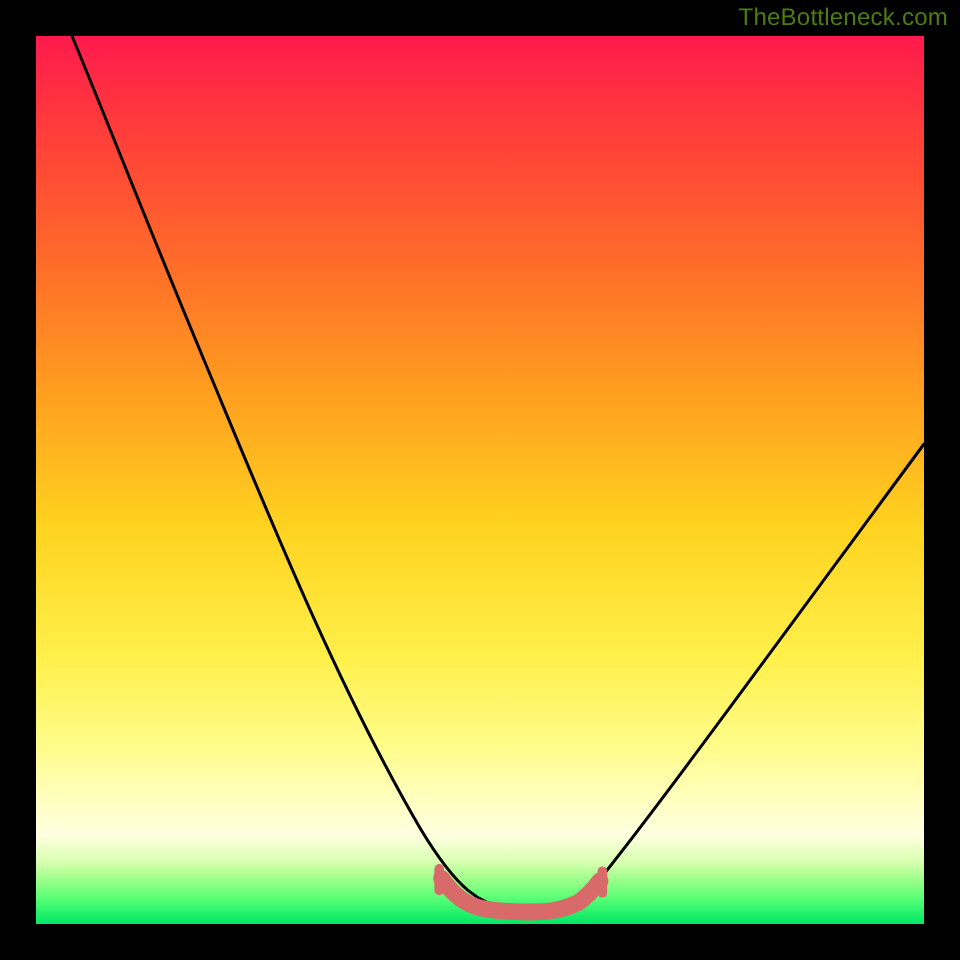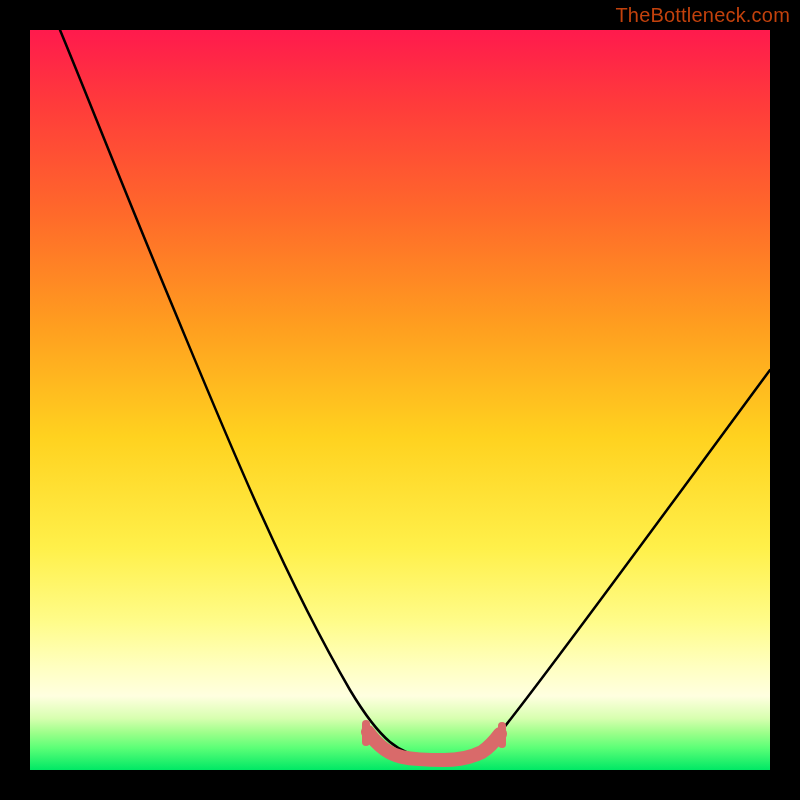--- a/index.html
+++ b/index.html
@@ -46,21 +46,21 @@
     left: 30px;
     top: 30px;
     width: 740px;
     height: 740px;
     overflow: visible;
   }
   .watermark {
     position: absolute;
     top: 4px;
     right: 10px;
-    color: #c2410c;
+    color: #4d7c0f;
     font-size: 20px;
     font-weight: 400;
     letter-spacing: 0.2px;
     user-select: none;
   }
 </style>
 </head>
 <body>
 
 <div class="frame">

